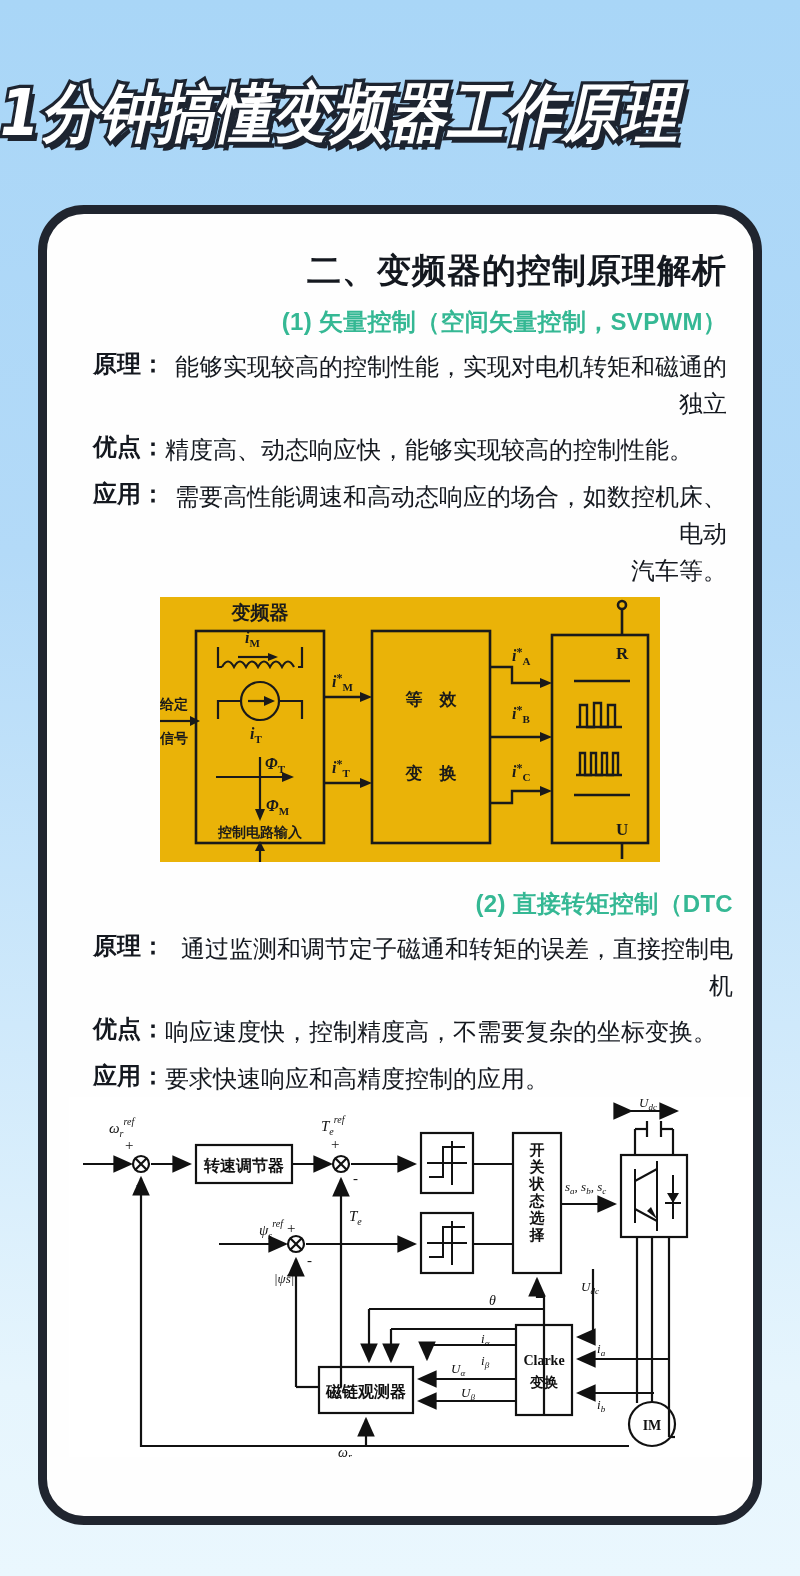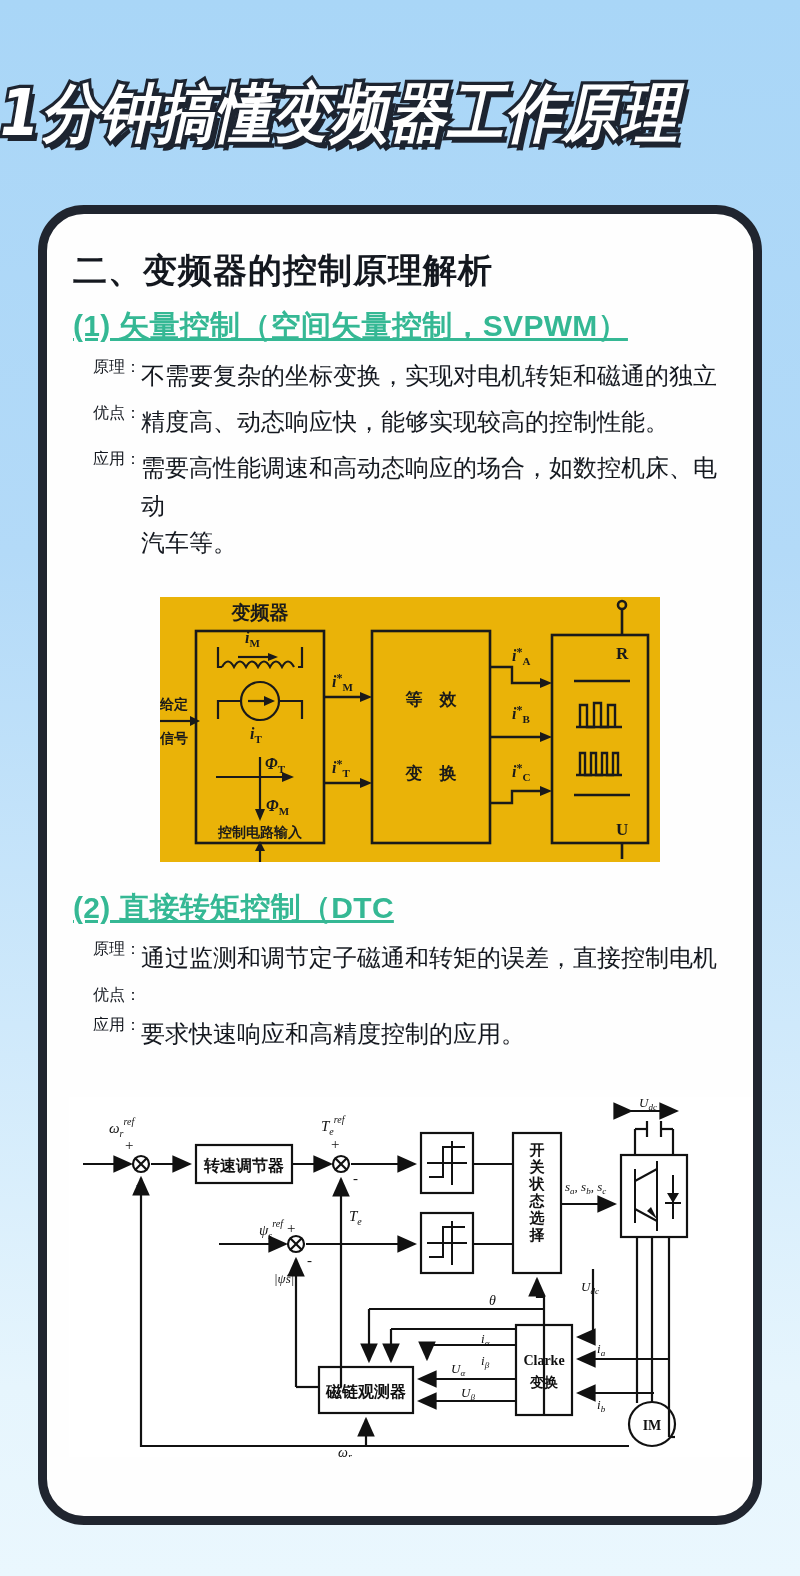--- a/index.html
+++ b/index.html
@@ -33,44 +33,45 @@
 
   
   .card{
     position:absolute;
     left:38px; top:205px;
     width:724px; height:1320px;
     background:#fefefe;
     border:9px solid #20252f;
     border-radius:46px;
     overflow:hidden;
+    text-align:right;
   }
   .card-inner{ position:relative; width:100%; height:100%; padding: 26px 26px 0 26px; }
 
   
   .h-main{
     font-size:34px; font-weight:bold; color:#14181f;
     letter-spacing:1px; margin-top:8px;
   }
   .h-sub{
     font-size:30px; font-weight:bold; color:#14181f;
     margin-top:14px; letter-spacing:.5px;
   }
   .h-teal{
-    font-size:30px; font-weight:bold; color:#35b894;
-    margin-top:12px; letter-spacing:.3px;text-decoration:underline;
+    font-size:24px; font-weight:bold; color:#35b894;
+    margin-top:12px; letter-spacing:.3px;
   }
   .h-teal.second{ margin-top:6px; }
 
   
   .rows{ margin-top:10px; }
   .row{ display:flex; align-items:flex-start; margin-bottom:9px; }
   .row .lbl{
     flex:0 0 auto;
-    font-size:16px; font-weight:normal; color:#14181f;
+    font-size:24px; font-weight:bold; color:#14181f;
     white-space:nowrap; padding-left:20px;
   }
   .row .txt{
     font-size:24px; color:#14181f; line-height:1.55;
     text-indent:0;
   }
   .row .txt .ind{ display:block; }
 
   
   .fig1{
@@ -102,21 +103,21 @@
 <div class="card">
 <div class="card-inner">
 
   <div class="h-main">二、变频器的控制原理解析</div>
 
   <div class="h-teal">(1) 矢量控制（空间矢量控制，SVPWM）</div>
   <div class="rows">
     <div class="row">
       <span class="lbl">原理：</span>
       <span class="txt">
-        <span class="ind">不需要复杂的坐标变换，实现对电机转矩和磁通的独立</span>
+        <span class="ind">能够实现较高的控制性能，实现对电机转矩和磁通的独立</span>
       </span>
     </div>
     <div class="row">
       <span class="lbl">优点：</span>
       <span class="txt">
         <span class="ind">精度高、动态响应快，能够实现较高的控制性能。</span>
       </span>
     </div>
     <div class="row">
       <span class="lbl">应用：</span>
@@ -231,20 +232,23 @@
     <div class="h-teal second">(2) 直接转矩控制（DTC</div>
     <div class="rows">
       <div class="row">
         <span class="lbl">原理：</span>
         <span class="txt">
           <span class="ind">通过监测和调节定子磁通和转矩的误差，直接控制电机</span>
         </span>
       </div>
       <div class="row">
         <span class="lbl">优点：</span>
+        <span class="txt">
+          <span class="ind">响应速度快，控制精度高，不需要复杂的坐标变换。</span>
+        </span>
       </div>
       <div class="row">
         <span class="lbl">应用：</span>
         <span class="txt">
           <span class="ind">要求快速响应和高精度控制的应用。</span>
         </span>
       </div>
     </div>
   </div>
 

